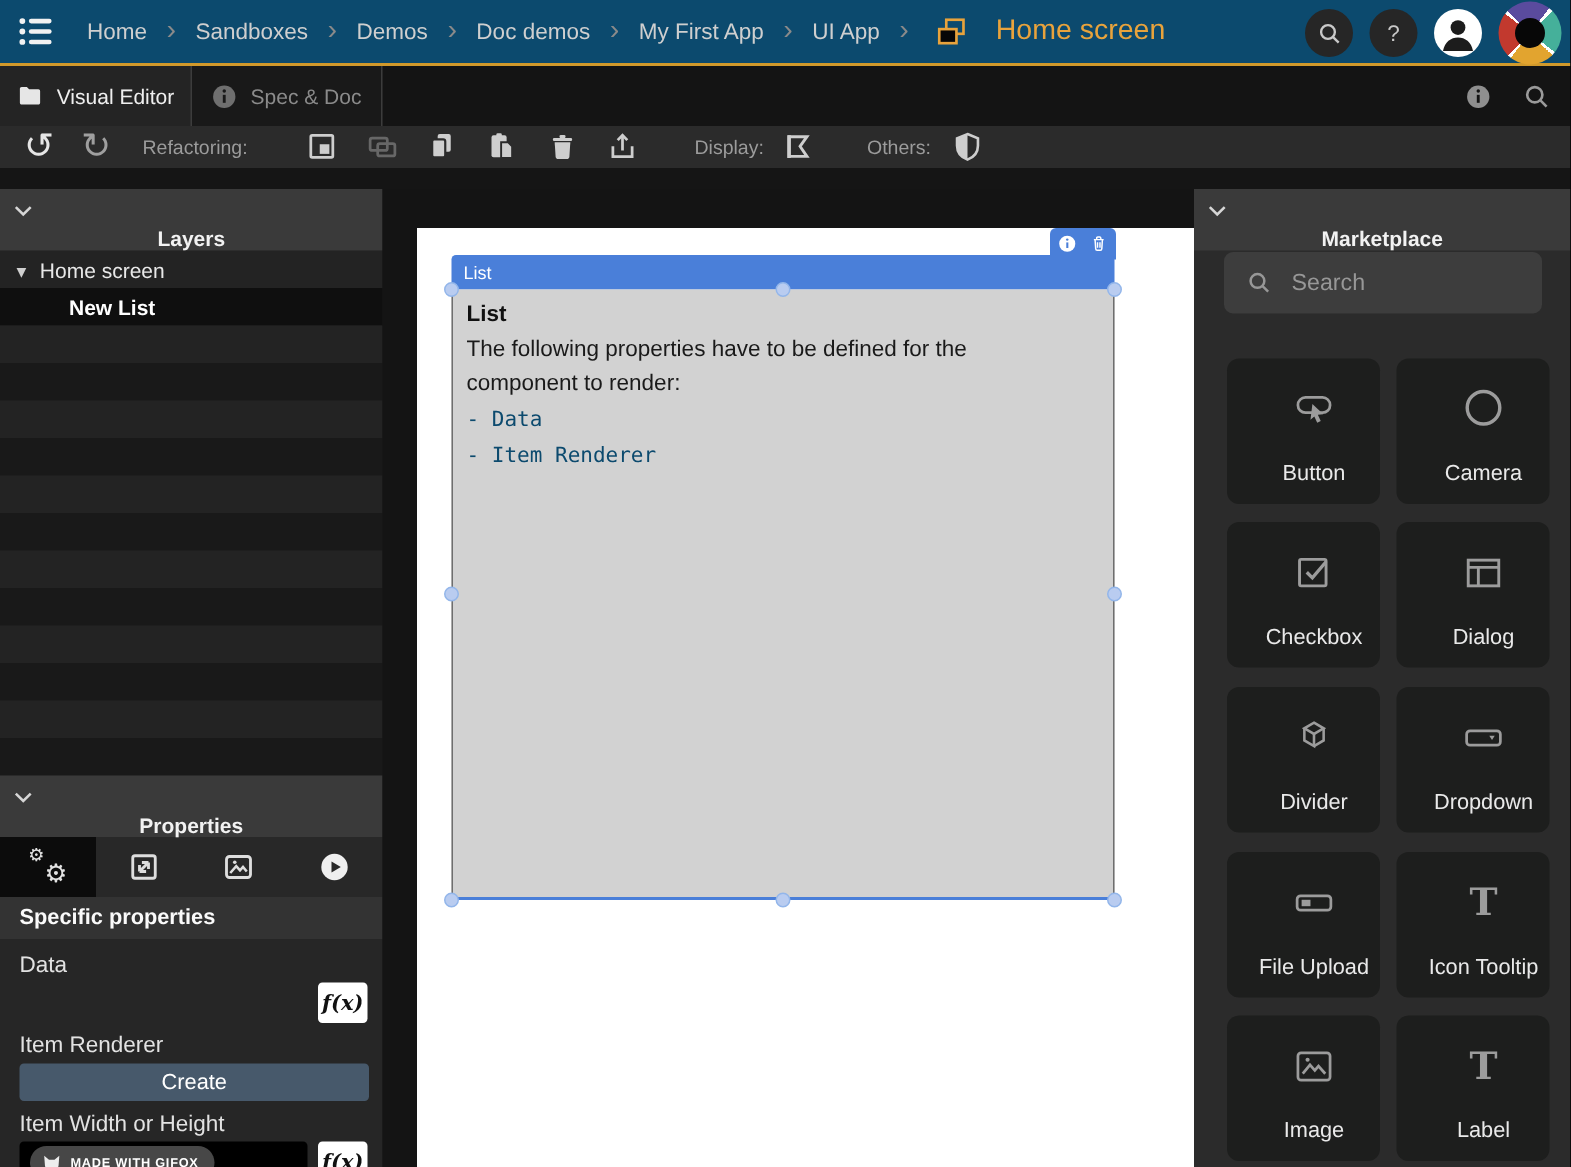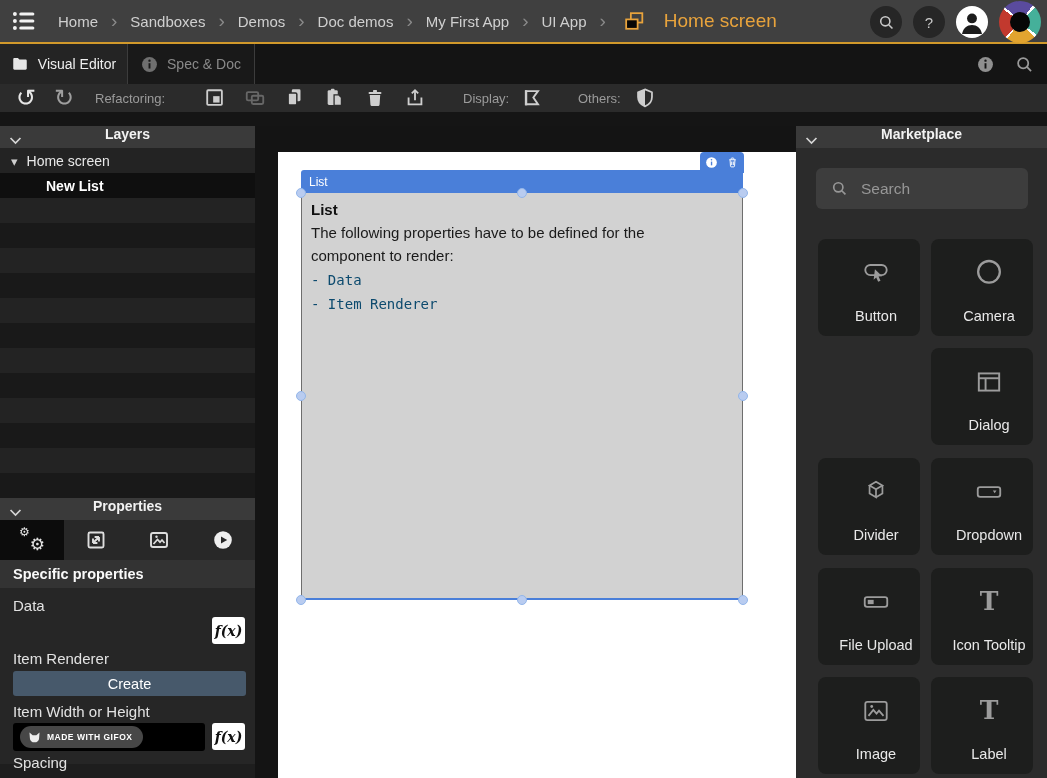--- a/index.html
+++ b/index.html
@@ -1,21 +1,21 @@
 <!DOCTYPE html>
 <html><head>
 <meta charset="utf-8">
 <style>
   * { margin:0; padding:0; box-sizing:border-box; }
   html,body { background:#000; }
   body { font-family:"Liberation Sans", sans-serif; }
   #stage { position:relative; width:1047px; height:778px; overflow:hidden; background:#151515; }
 
   
-  .topbar { position:absolute; left:0; top:0; width:1047px; height:44px; background:#404040;
+  .topbar { position:absolute; left:0; top:0; width:1047px; height:44px; background:#0c4a6e;
             border-bottom:2px solid #d1992b; display:flex; align-items:center; }
   .hamburger { margin-left:10px; width:28px; height:26px; color:#f2f2f2; cursor:pointer; }
   .breadcrumb { display:flex; align-items:center; margin-left:20px; gap:13px; }
   .crumb { color:#cfcfcf; font-size:15px; white-space:nowrap; cursor:pointer; }
   .sep { color:#8a8a8a; font-size:15px; }
   .sep::before { content:"›"; font-size:19px; line-height:1; position:relative; top:-1px; }
   .page-icon { width:25px; height:25px; color:#e8a33c; margin-left:3px; }
   .page-title { color:#e8a33c; font-size:19px; margin-left:4px; white-space:nowrap; }
   .topbar-right { position:absolute; right:4px; top:0; height:44px; display:flex; align-items:center; gap:11px; }
   .circle-btn { width:32px; height:32px; border-radius:50%; background:#262626; display:flex;
@@ -43,22 +43,22 @@
   .toolbar { position:absolute; left:0; top:84px; width:1047px; height:28px; background:#2b2b2b; }
   .tb { position:absolute; top:50%; transform:translateY(-50%); }
   .tb-label { font-size:13px; color:#9b9b9b; }
   .tb-icon { width:24px; height:24px; color:#cecece; cursor:pointer; display:flex; align-items:center; justify-content:center; }
   .tb-icon.disabled { color:#676767; }
   .glyph-undo::before { content:"↺"; font-size:24px; color:#e6e6e6; line-height:1; }
   .glyph-redo::before { content:"↻"; font-size:24px; color:#9f9f9f; line-height:1; }
   .tb-group { display:flex; gap:16px; }
 
   
-  .panel-header { height:22px; background:#3a3a3a; position:relative; display:flex;
-                  align-items:flex-start; justify-content:center; }
+  .panel-header { height:41px; background:#3a3a3a; position:relative; display:flex;
+                  align-items:flex-end; justify-content:center; }
   .panel-header .ph-title { font-size:14px; font-weight:bold; color:#f2f2f2; }
   .panel-header .collapse { position:absolute; left:7px; top:6px; width:17px; height:17px; color:#d6d6d6; cursor:pointer; }
 
   
   .left-panel { position:absolute; left:0; top:126px; width:255px; height:652px; background:#1e1e1e; }
   .layer-row { height:25px; display:flex; align-items:center; font-size:14px; color:#e8e8e8; cursor:pointer; }
   .row-root { background:#232323; padding-left:11px; gap:9px; }
   .tri-icon::before { content:"▾"; color:#cfcfcf; font-size:13px; }
   .row-selected { background:#0f0f0f; padding-left:46px; font-weight:bold; color:#fff; }
   .row-empty-a { height:25px; background:#232323; }
@@ -424,20 +424,29 @@
       <span class="t-label">Button</span>
     </div>
     <div class="tile col2 r1">
       <span class="t-icon">
         <svg viewBox="0 0 28 28" width="32" height="32" fill="none" stroke="currentColor" stroke-width="2">
           <circle cx="14" cy="13" r="9.5"></circle>
         </svg>
       </span>
       <span class="t-label">Camera</span>
     </div>
+    <div class="tile col1 r2">
+      <span class="t-icon">
+        <svg viewBox="0 0 28 28" width="30" height="30" fill="none" stroke="currentColor" stroke-width="1.8">
+          <rect x="5" y="5.5" width="16.5" height="16.5" rx="1"></rect>
+          <polyline points="9.5,13.5 13,17 21.5,7" stroke-width="2.1"></polyline>
+        </svg>
+      </span>
+      <span class="t-label">Checkbox</span>
+    </div>
     <div class="tile col2 r2">
       <span class="t-icon">
         <svg viewBox="0 0 28 28" width="30" height="30" fill="none" stroke="currentColor" stroke-width="1.8">
           <rect x="4.5" y="6" width="19" height="16"></rect>
           <line x1="4.5" y1="10.5" x2="23.5" y2="10.5"></line>
           <line x1="10.8" y1="10.5" x2="10.8" y2="22"></line>
         </svg>
       </span>
       <span class="t-label">Dialog</span>
     </div>

